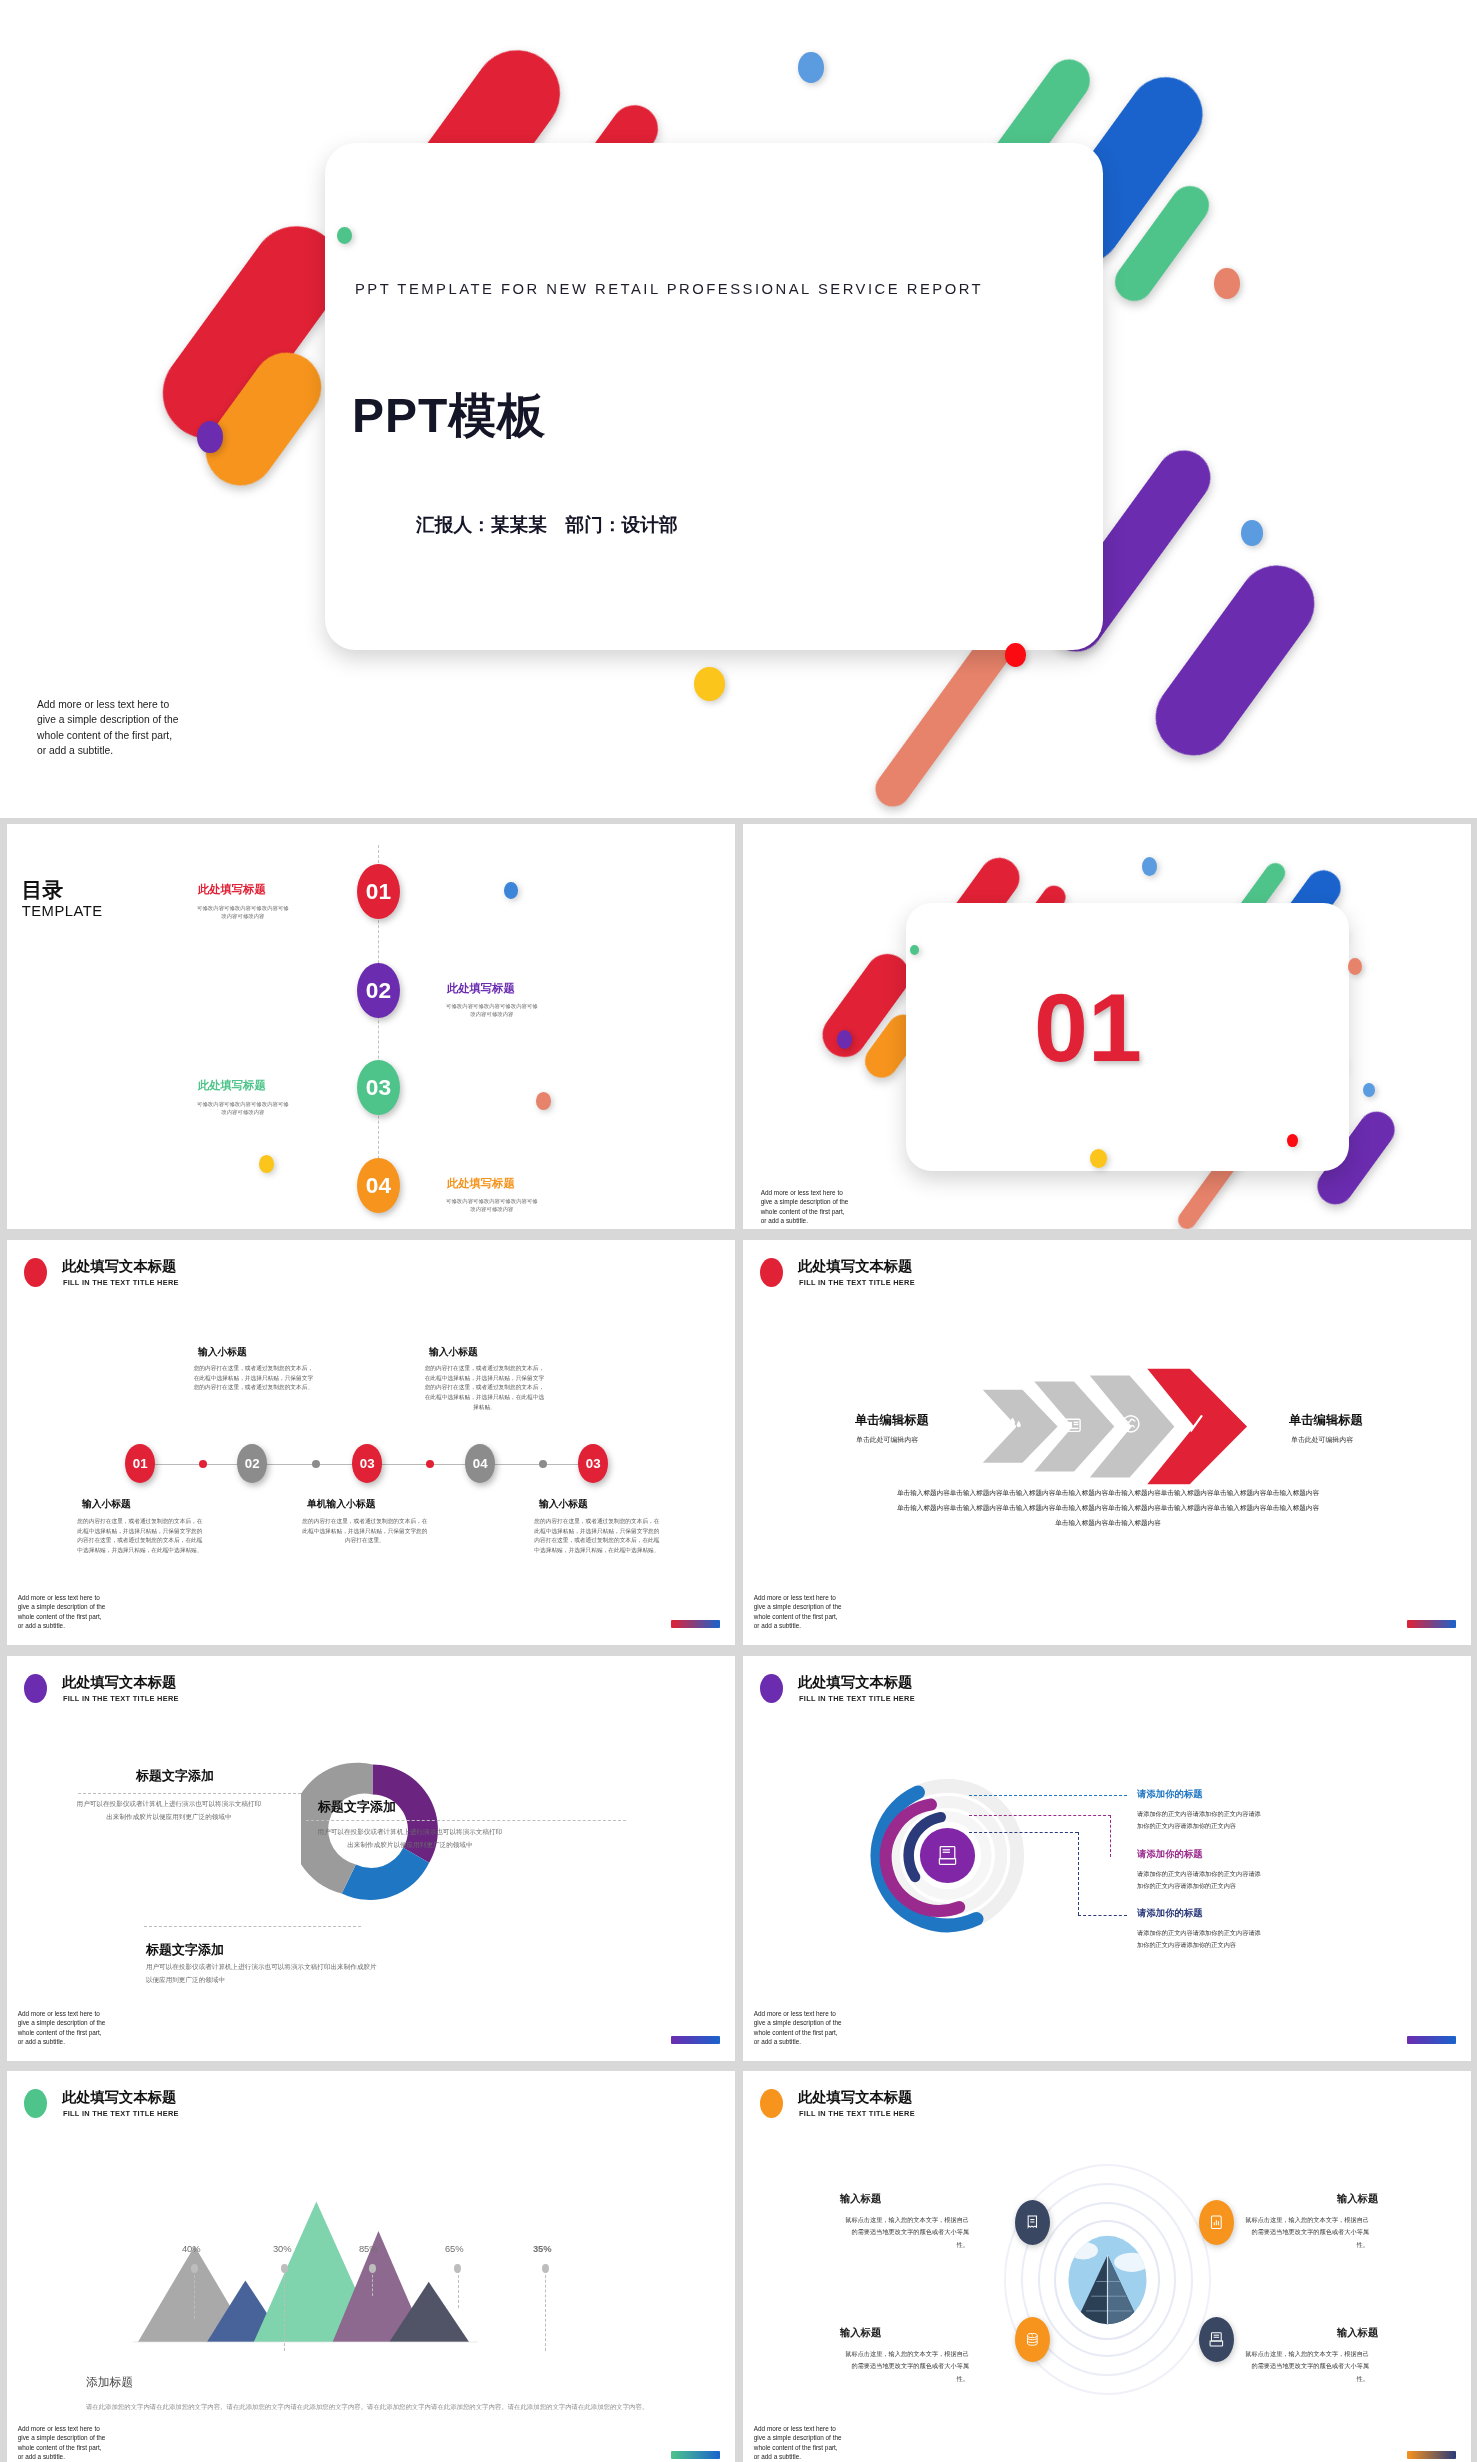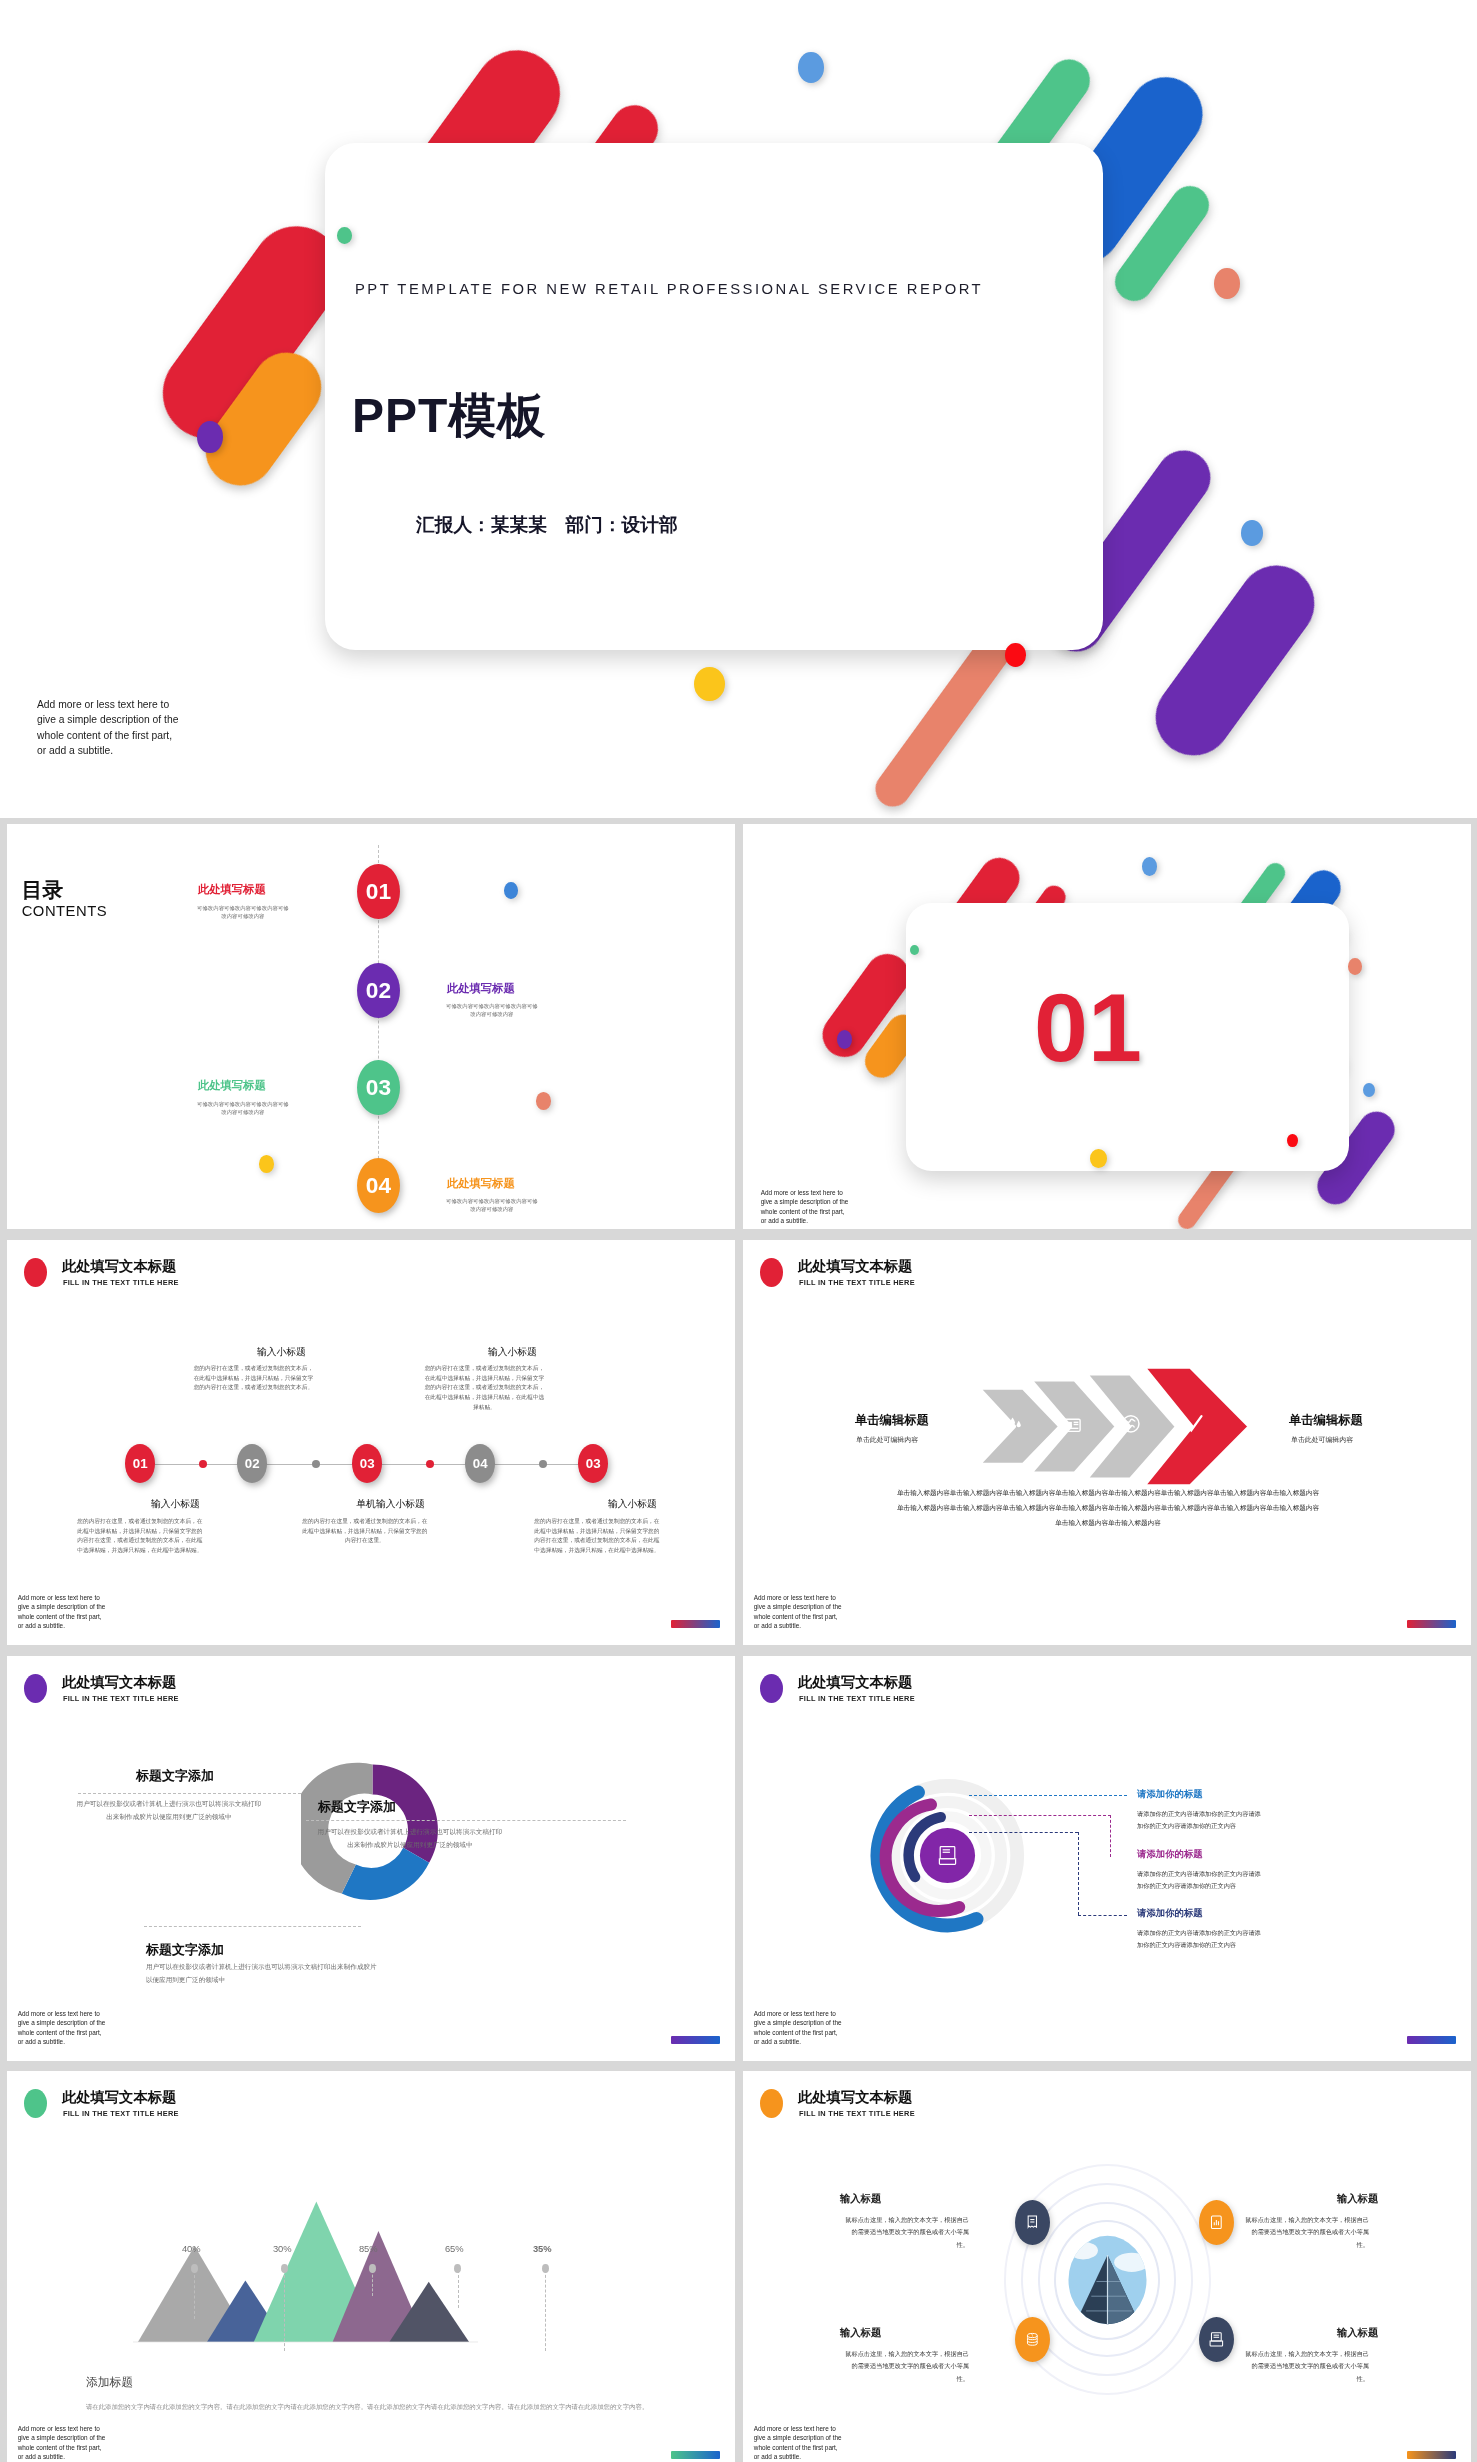--- a/index.html
+++ b/index.html
@@ -75,21 +75,21 @@
 
   
   .tl-rail { position:absolute; height:1px; background:#b9b9b9; }
   .tl-node {
     position:absolute; width:30.5px; height:39px; border-radius:50%;
     display:flex; align-items:center; justify-content:center;
     color:#fff; font-size:13.3px; font-weight:bold;
     filter:drop-shadow(2px 3px 3px rgba(0,0,0,.28));
   }
   .tl-mini { position:absolute; width:7.9px; height:7.9px; border-radius:50%; }
-  .tl-h { position:absolute; font-size:9.8px; font-weight:normal; color:#111; text-align:right; }
+  .tl-h { position:absolute; font-size:9.8px; font-weight:bold; color:#111; text-align:left; }
   .tl-p { position:absolute; font-size:5.7px; color:#555; line-height:1.7; text-align:center; }
 
   
   .arw { position:absolute; }
   .arw-h { position:absolute; font-size:12.3px; font-weight:bold; color:#111; white-space:nowrap; }
   .arw-p { position:absolute; font-size:6.9px; color:#333; white-space:nowrap; }
   .arw-body { position:absolute; font-size:6.6px; color:#222; line-height:2.25; text-align:center; width:424px; }
 
   
   .dn-h { position:absolute; font-size:13px; font-weight:bold; color:#111; white-space:nowrap; }
@@ -151,21 +151,21 @@
   <div class="hero-title" style="left:352px;top:389px;">PPT模板</div>
   <div class="hero-sub" style="left:416px;top:512px;">汇报人：某某某　部门：设计部</div>
 
   <div class="footnote" style="left:37px;top:697px;">Add more or less text here to give a simple description of the whole content of the first part, or add a subtitle.</div>
 </div>
 
 <div class="row" style="top:824px;height:405px;">
 
   <div class="slide half L">
     <div class="toc-title" style="left:14.8px;top:52px;">目录</div>
-    <div class="toc-sub" style="left:14.8px;top:79px;">CONTENTS</div>
+    <div class="toc-sub" style="left:14.8px;top:79px;">TEMPLATE</div>
 
     <div class="toc-line" style="left:371px;top:20.7px;height:364px;"></div>
 
     <div class="toc-num" style="left:350px;top:40px;background:#E12136;">01</div>
     <div class="toc-h" style="left:191px;top:58px;color:#E12136;">此处填写标题</div>
     <div class="toc-p" style="left:189px;top:80px;text-align:center;">可修改内容可修改内容可修改内容可修改内容可修改内容</div>
 
     <div class="toc-num" style="left:350px;top:139px;background:#6B2CB0;">02</div>
     <div class="toc-h" style="left:440px;top:157px;color:#6B2CB0;">此处填写标题</div>
     <div class="toc-p" style="left:438px;top:178px;text-align:center;">可修改内容可修改内容可修改内容可修改内容可修改内容</div>

